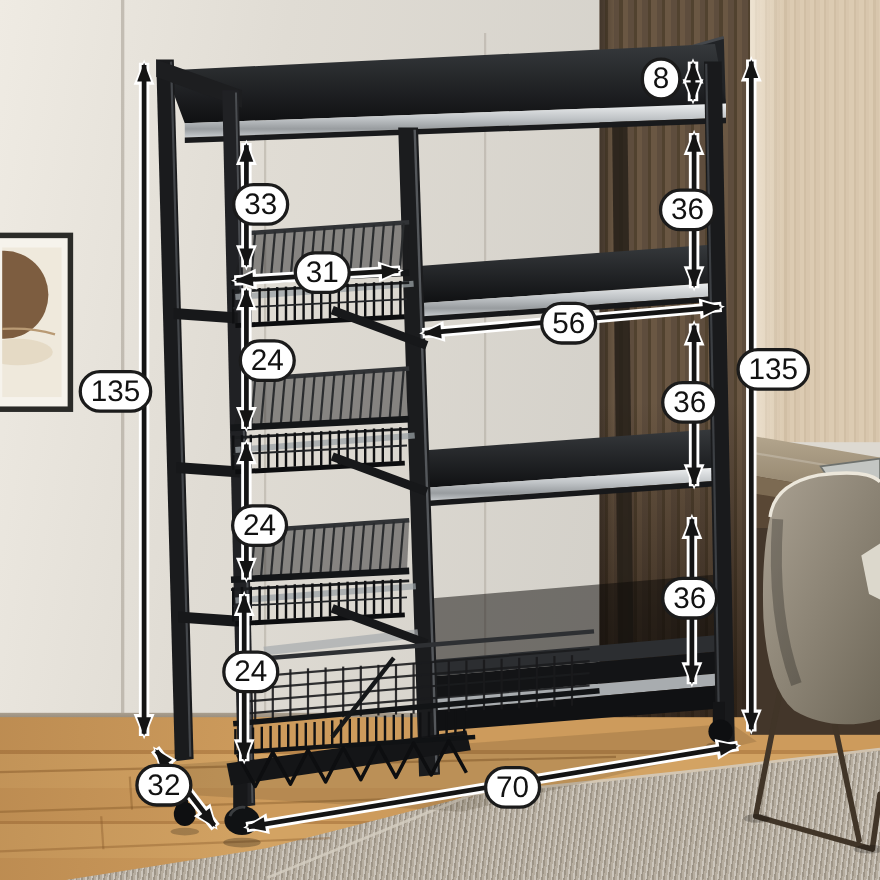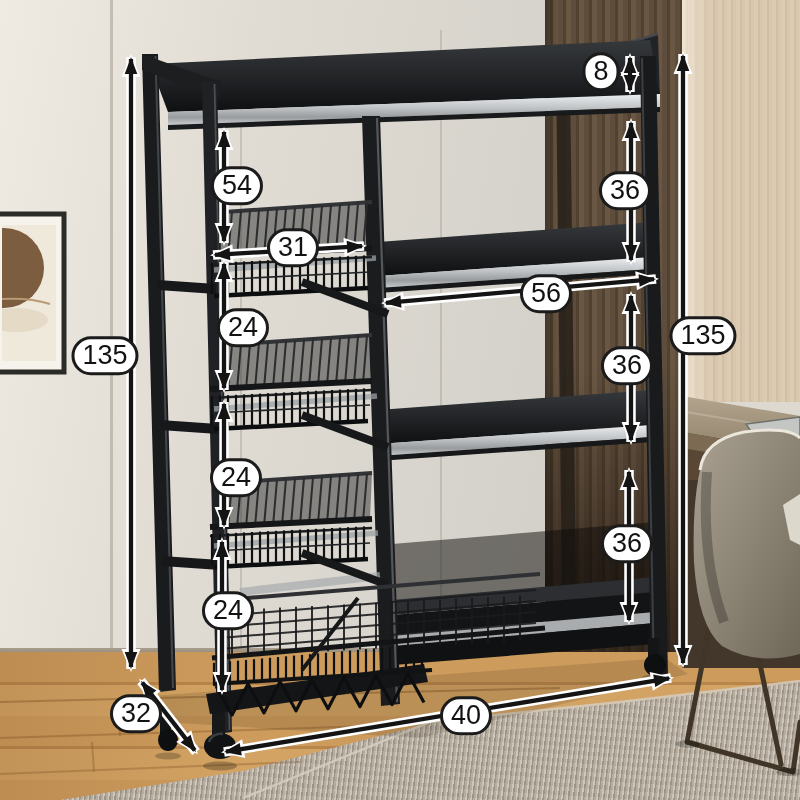--- a/index.html
+++ b/index.html
@@ -460,26 +460,26 @@
         <line x1="142.22479548382094" y1="682.5810996245689" x2="194.77520451617906" y2="750.4189003754311" stroke="#141414" stroke-width="4.3" stroke-opacity="1"></line>
         <polygon points="196,752 180.60877457012998,742.4187589652006 190.56970220491382,734.7025474171287" fill="#141414"></polygon>
         <polygon points="141,681 156.39122542987002,690.5812410347994 146.43029779508618,698.2974525828713" fill="#141414"></polygon>
         <line x1="225.97314458647853" y1="751.6733496657731" x2="669.0268554135215" y2="678.3266503342269" stroke="#141414" stroke-width="4.3" stroke-opacity="1"></line>
         <polygon points="671,678 655.2572195677473,686.9919332883356 653.199322462118,674.561122393521" fill="#141414"></polygon>
         <polygon points="224,752 239.74278043225277,743.0080667116644 241.80067753788202,755.438877606479" fill="#141414"></polygon>
       </g>
   </svg>
 
   <div class="pill" style="left:105px;top:356px">135</div>
-  <div class="pill" style="left:237px;top:186px">54</div>
+  <div class="pill" style="left:237px;top:186px">33</div>
   <div class="pill" style="left:293px;top:248px">31</div>
   <div class="pill" style="left:243px;top:328px">24</div>
   <div class="pill" style="left:236px;top:478px">24</div>
   <div class="pill" style="left:228px;top:611px">24</div>
   <div class="pill" style="left:601px;top:72px">8</div>
   <div class="pill" style="left:625px;top:191px">36</div>
   <div class="pill" style="left:627px;top:366px">36</div>
   <div class="pill" style="left:627px;top:544px">36</div>
-  <div class="pill" style="left:546px;top:294px">56</div>
+  <div class="pill" style="left:517px;top:294px">56</div>
   <div class="pill" style="left:703px;top:336px">135</div>
-  <div class="pill" style="left:136px;top:714px">32</div>
-  <div class="pill" style="left:466px;top:716px">40</div>
+  <div class="pill" style="left:149px;top:714px">32</div>
+  <div class="pill" style="left:466px;top:716px">70</div>
 </div>
 
 </body></html>

